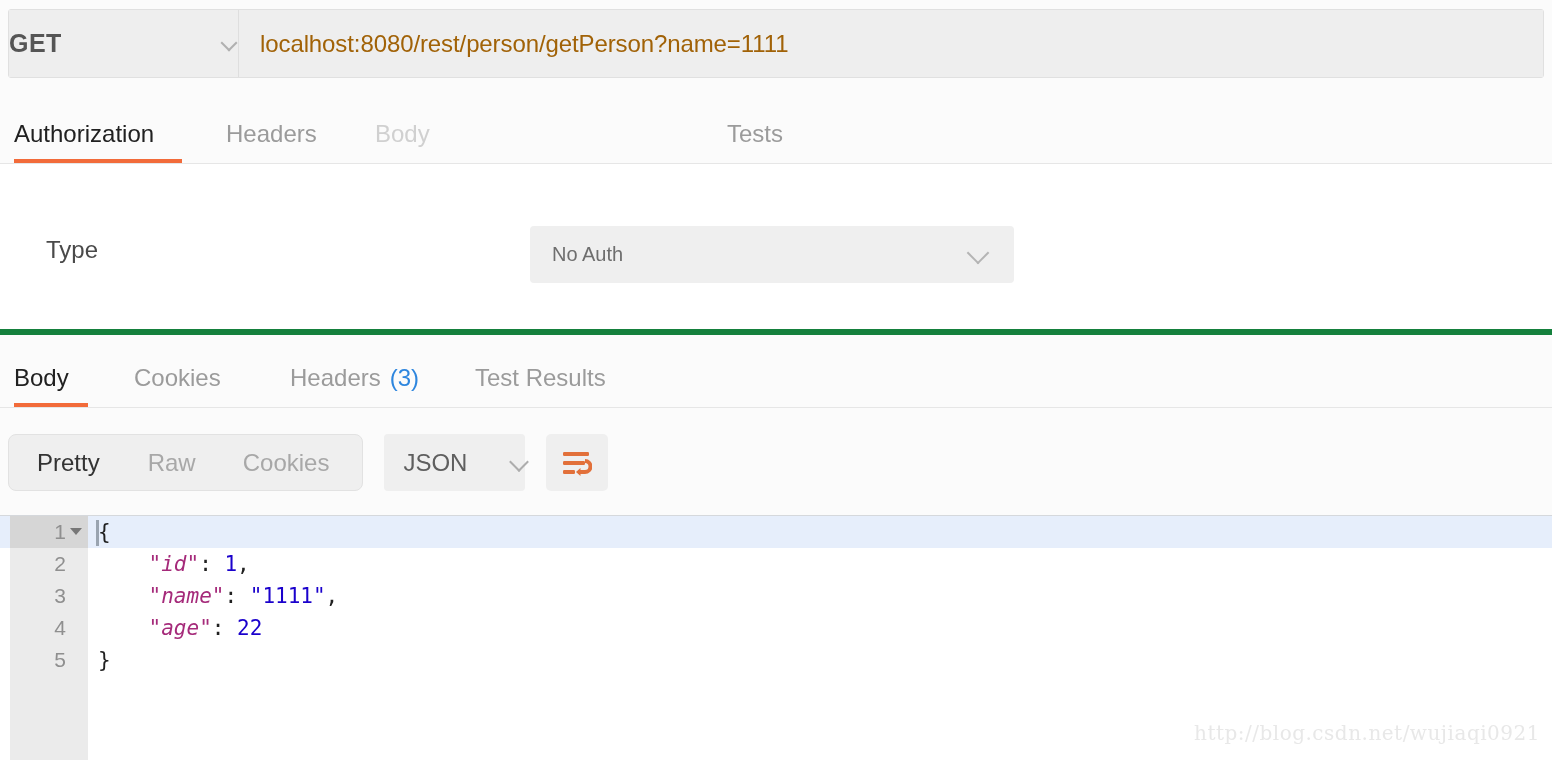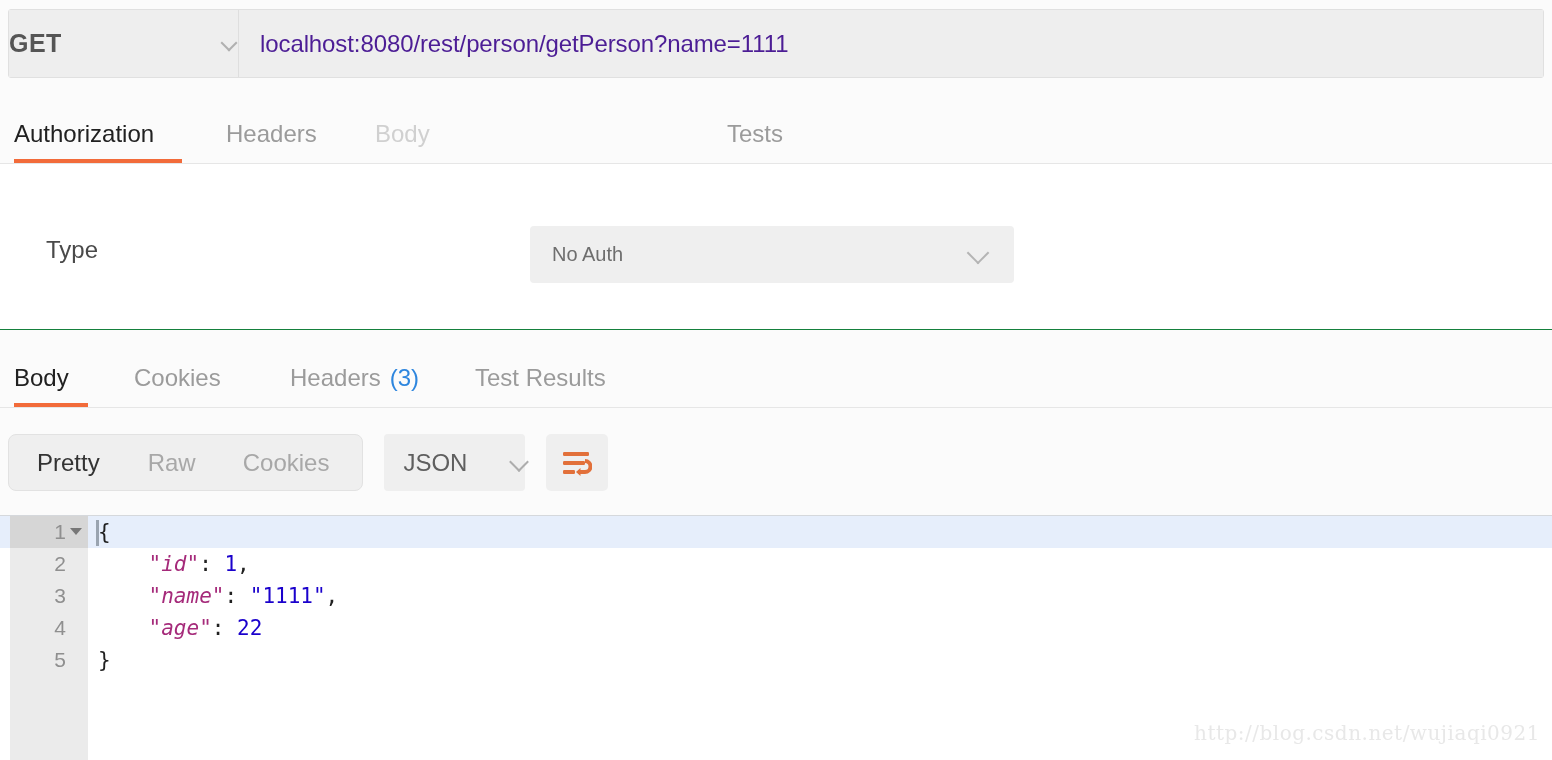--- a/index.html
+++ b/index.html
@@ -64,21 +64,21 @@
     border-right: 2.5px solid #b0b0b0;
     border-bottom: 2.5px solid #b0b0b0;
     transform: rotate(45deg);
   }
   .url-input {
     flex: 1;
     display: flex;
     align-items: center;
     padding-left: 21px;
     font-size: 24px;
-    color: #4c1d95;
+    color: #a16207;
     background: #eeeeee;
     border: none;
     outline: none;
     font-family: "Liberation Sans", sans-serif;
     letter-spacing: -0.1px;
   }
 
   
   .req-tabs {
     position: absolute;
@@ -120,21 +120,21 @@
   #req-tab-4 { margin-left: 44px; width: 70px; }
 
   
   .auth-section {
     position: absolute;
     left: 0;
     top: 164px;
     width: 1552px;
     height: 165px;
     background: #ffffff;
-    border-bottom: 1px solid #15803d;
+    border-bottom: 6px solid #15803d;
   }
   .auth-type-label {
     position: absolute;
     left: 46px;
     top: 72px;
     font-size: 24px;
     color: #4a4a4a;
   }
   .auth-dropdown {
     position: absolute;

